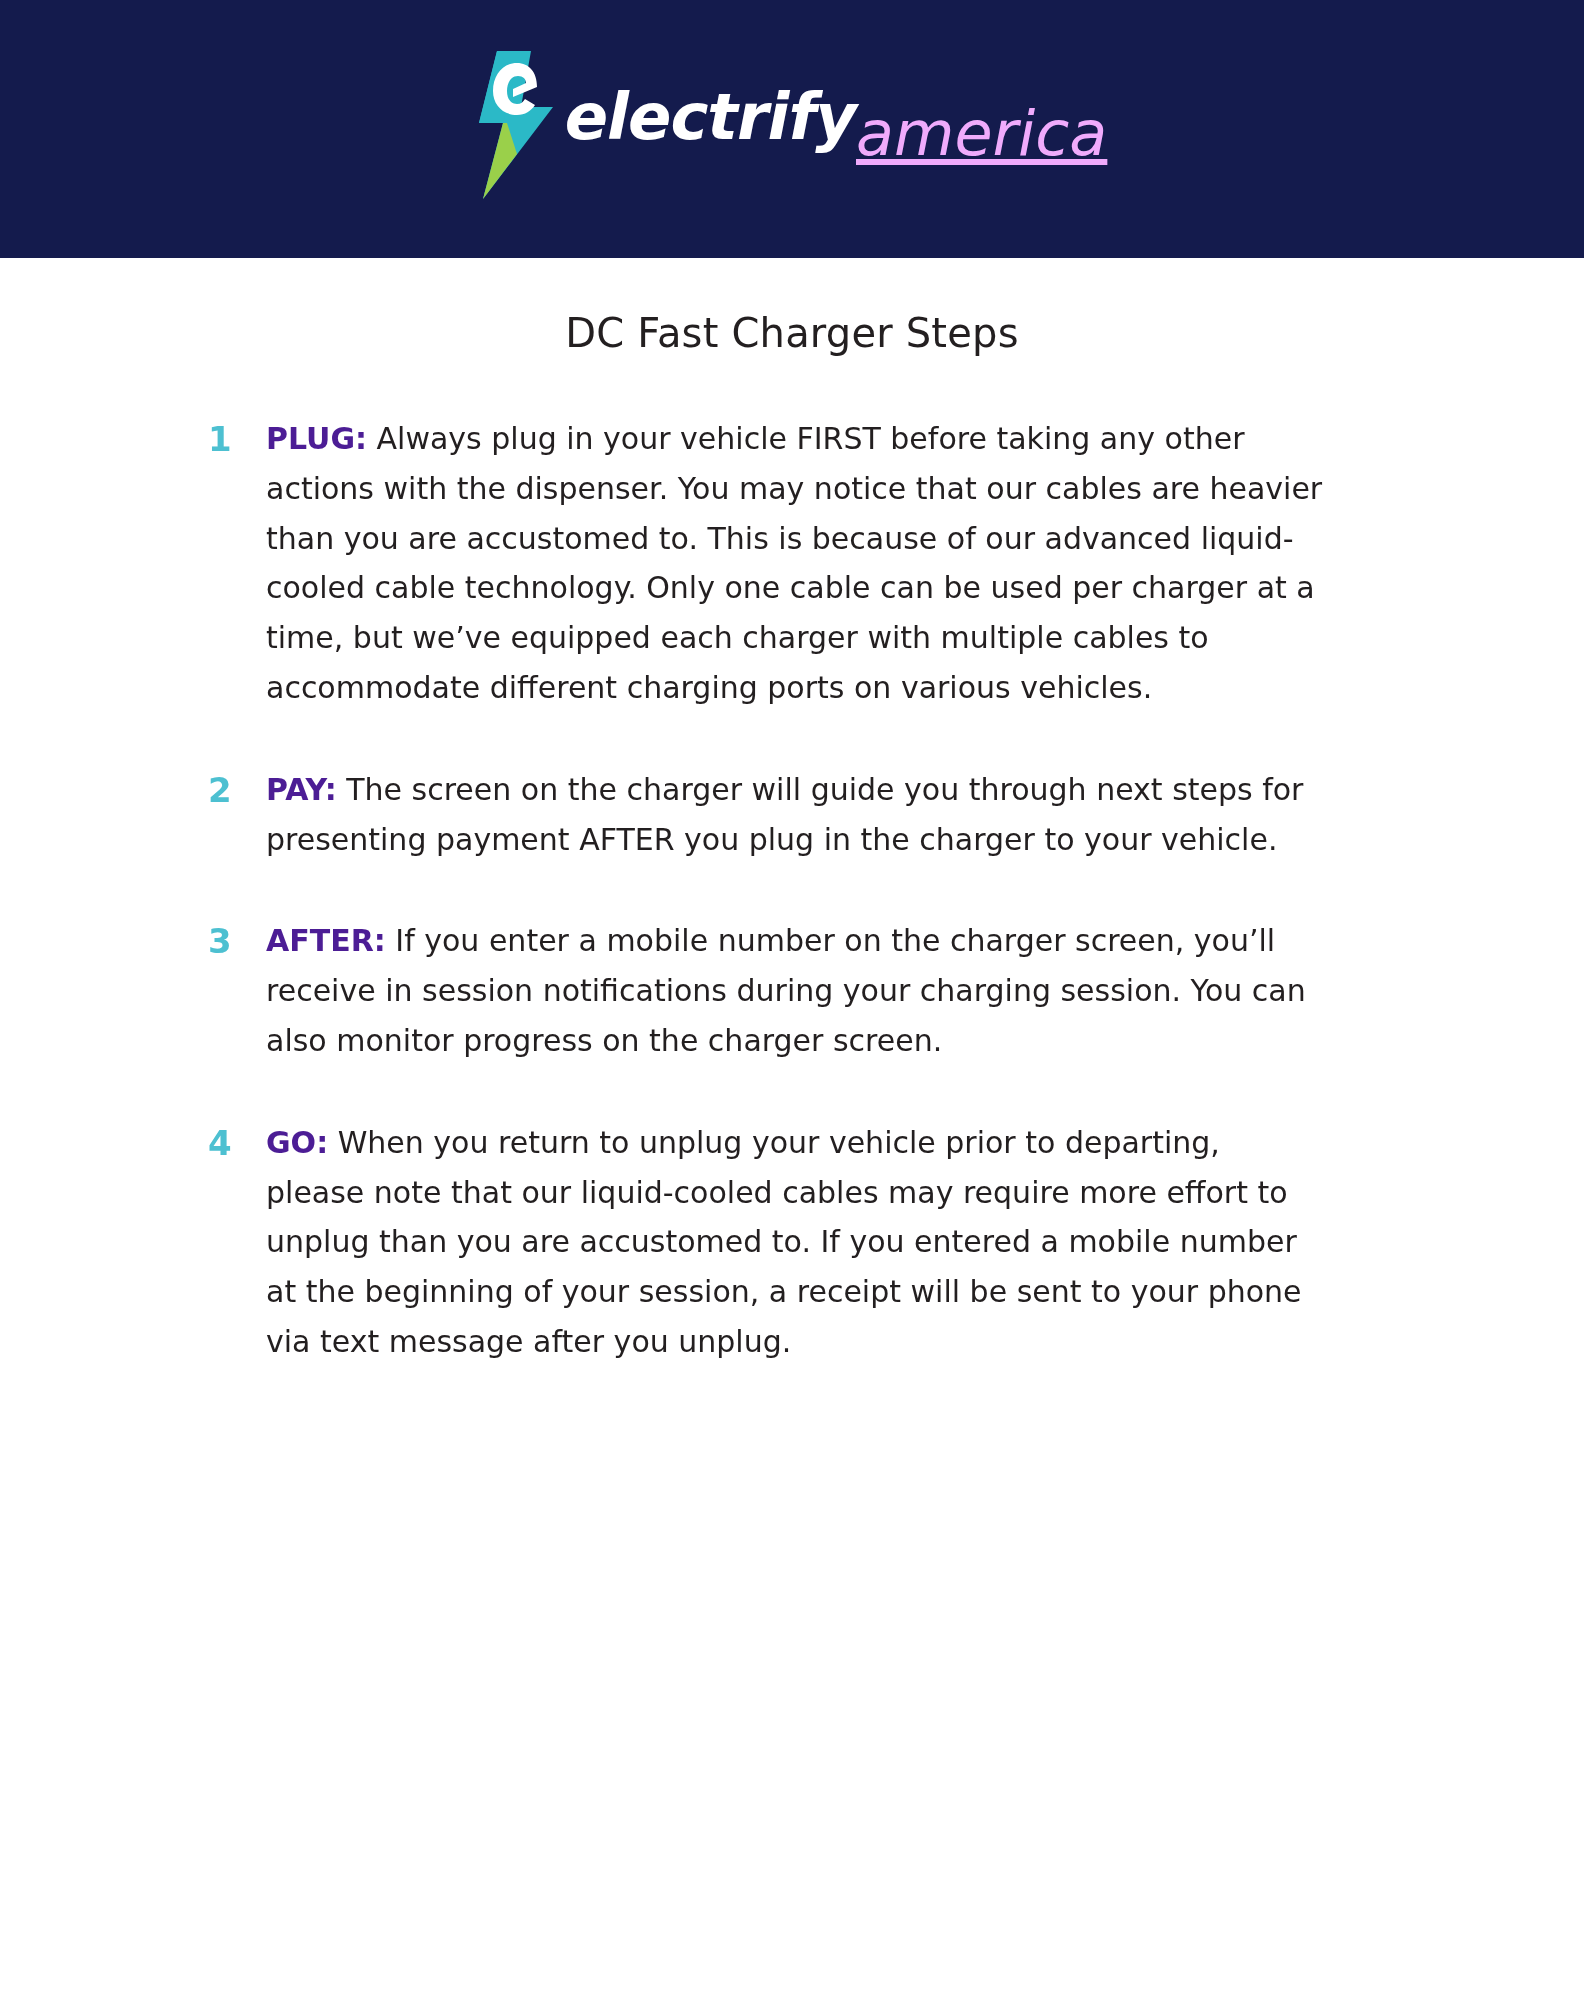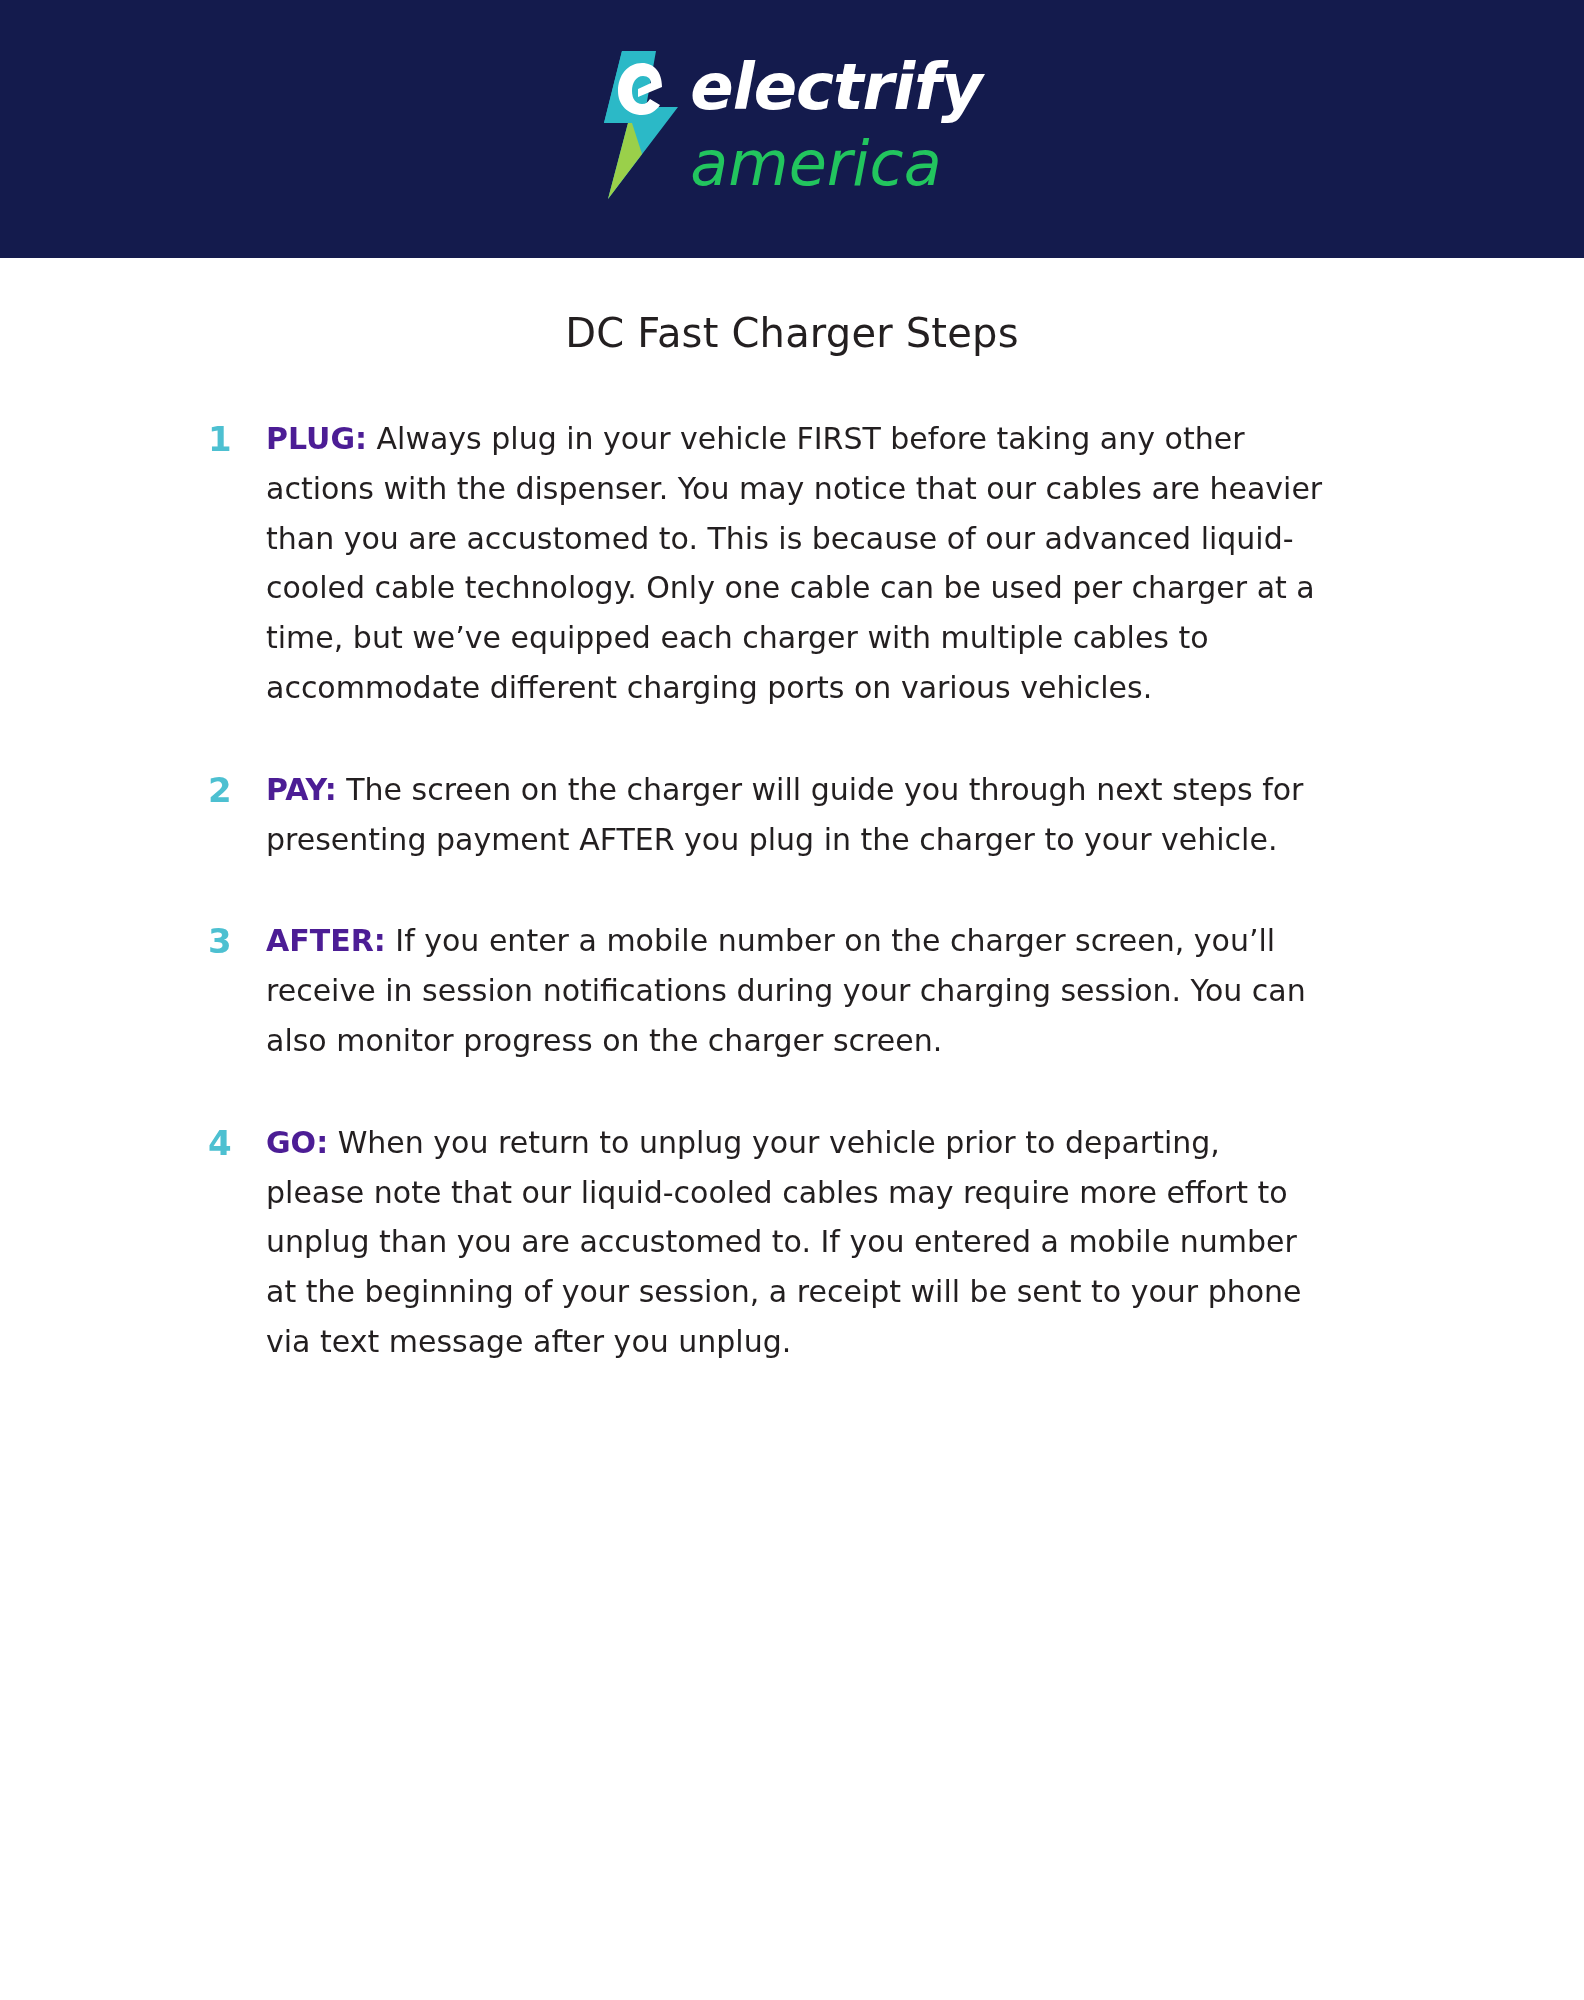--- a/index.html
+++ b/index.html
@@ -38,39 +38,39 @@
     transform: translateY(-4px);
   }
   .logo-mark {
     width: 78px;
     height: 152px;
     position: relative;
     flex: none;
   }
   .logo-text {
     display: flex;
-    flex-direction: column;
     line-height: 0.94;
   }
   .logo-line1 {
     font-family: "DejaVu Sans", sans-serif;
     font-size: 64px;
     font-weight: 700;
     font-style: italic;
     color: #ffffff;
     letter-spacing: -1px;
   }
   .logo-line2 {
     font-family: "DejaVu Sans", sans-serif;
     font-size: 62px;
     font-weight: 400;
     font-style: italic;
-    color: #22c55e;
+    color: #f0abfc;
     letter-spacing: 0px;
     margin-top: 18px;
+    text-decoration: underline;
   }
 
   
   .doc {
     padding: 0;
   }
   .doc-title {
     text-align: center;
     font-family: "DejaVu Sans", sans-serif;
     font-size: 40px;

